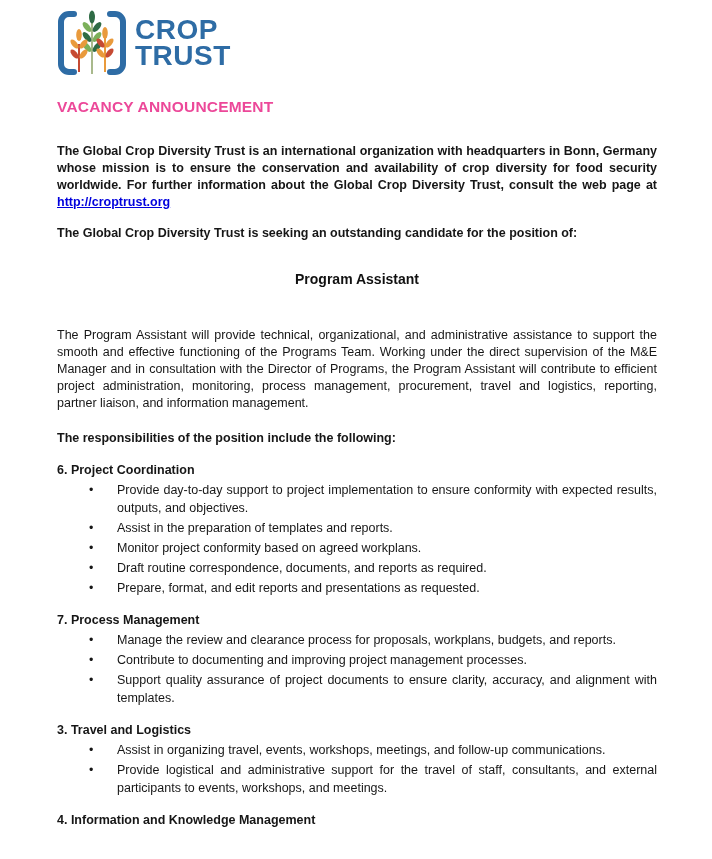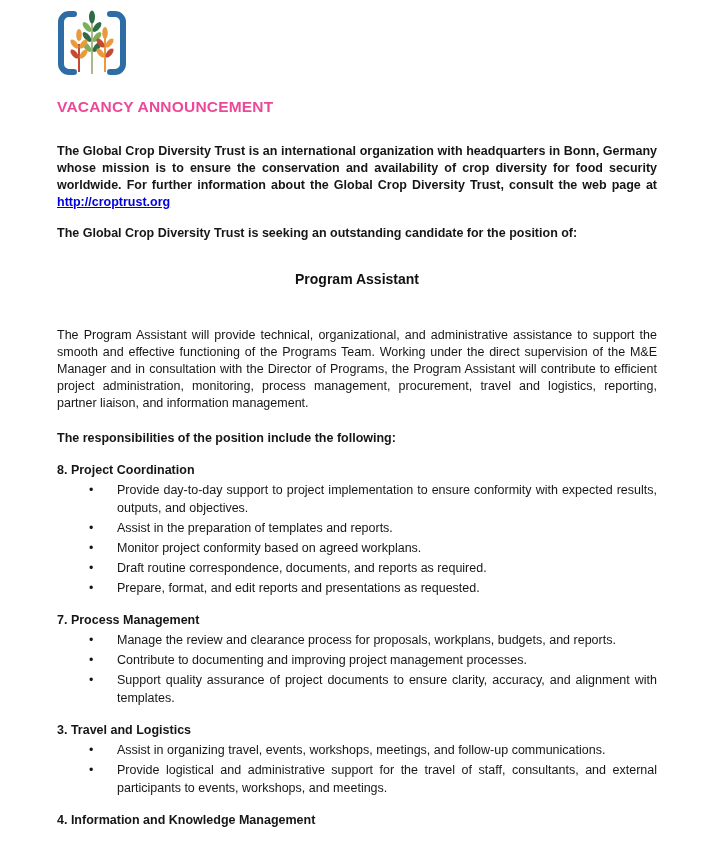--- a/index.html
+++ b/index.html
@@ -112,37 +112,41 @@
       <ellipse cx="17.5" cy="46" rx="2.6" ry="5.5" transform="rotate(-40 17.5 46)" fill="#c64a33"></ellipse>
       <ellipse cx="26.5" cy="46" rx="2.6" ry="5.5" transform="rotate(40 26.5 46)" fill="#e99a3c"></ellipse>
 
       <line x1="48" y1="30" x2="48" y2="64" stroke="#e99a3c" stroke-width="2"></line>
       <ellipse cx="48" cy="25" rx="2.8" ry="6" fill="#e99a3c"></ellipse>
       <ellipse cx="43.5" cy="35" rx="2.6" ry="5.5" transform="rotate(-40 43.5 35)" fill="#c64a33"></ellipse>
       <ellipse cx="52.5" cy="35" rx="2.6" ry="5.5" transform="rotate(40 52.5 35)" fill="#e99a3c"></ellipse>
       <ellipse cx="43.5" cy="45" rx="2.6" ry="5.5" transform="rotate(-40 43.5 45)" fill="#e99a3c"></ellipse>
       <ellipse cx="52.5" cy="45" rx="2.6" ry="5.5" transform="rotate(40 52.5 45)" fill="#c64a33"></ellipse>
     </svg>
+    <div class="brand">
+      <div>CROP</div>
+      <div>TRUST</div>
+    </div>
   </header>
 
   <h1 class="doc-title">VACANCY ANNOUNCEMENT</h1>
 
   <p class="intro bold justify"><span>The Global Crop Diversity Trust is an international organization with headquarters in Bonn, Germany whose mission is to ensure the conservation and availability of crop diversity for food security worldwide. For further information about the Global Crop Diversity Trust, consult the web page at </span><a href="#" class="link">http://croptrust.org</a></p>
 
   <p class="seeking bold">The Global Crop Diversity Trust is seeking an outstanding candidate for the position of:</p>
 
   <h2 class="position-title">Program Assistant</h2>
 
   <p class="desc justify">The Program Assistant will provide technical, organizational, and administrative assistance to support the smooth and effective functioning of the Programs Team. Working under the direct supervision of the M&amp;E Manager and in consultation with the Director of Programs, the Program Assistant will contribute to efficient project administration, monitoring, process management, procurement, travel and logistics, reporting, partner liaison, and information management.</p>
 
   <p class="resp-heading bold">The responsibilities of the position include the following:</p>
 
   <div id="sections">
       <div class="section">
-        <div class="sec-heading">8. Project Coordination</div>
+        <div class="sec-heading">6. Project Coordination</div>
         <ul class="bullets">
           <li>Provide day-to-day support to project implementation to ensure conformity with expected results, outputs, and objectives.</li>
           <li>Assist in the preparation of templates and reports.</li>
           <li>Monitor project conformity based on agreed workplans.</li>
           <li>Draft routine correspondence, documents, and reports as required.</li>
           <li>Prepare, format, and edit reports and presentations as requested.</li>
         </ul>
       </div>
       <div class="section">
         <div class="sec-heading">7. Process Management</div>

